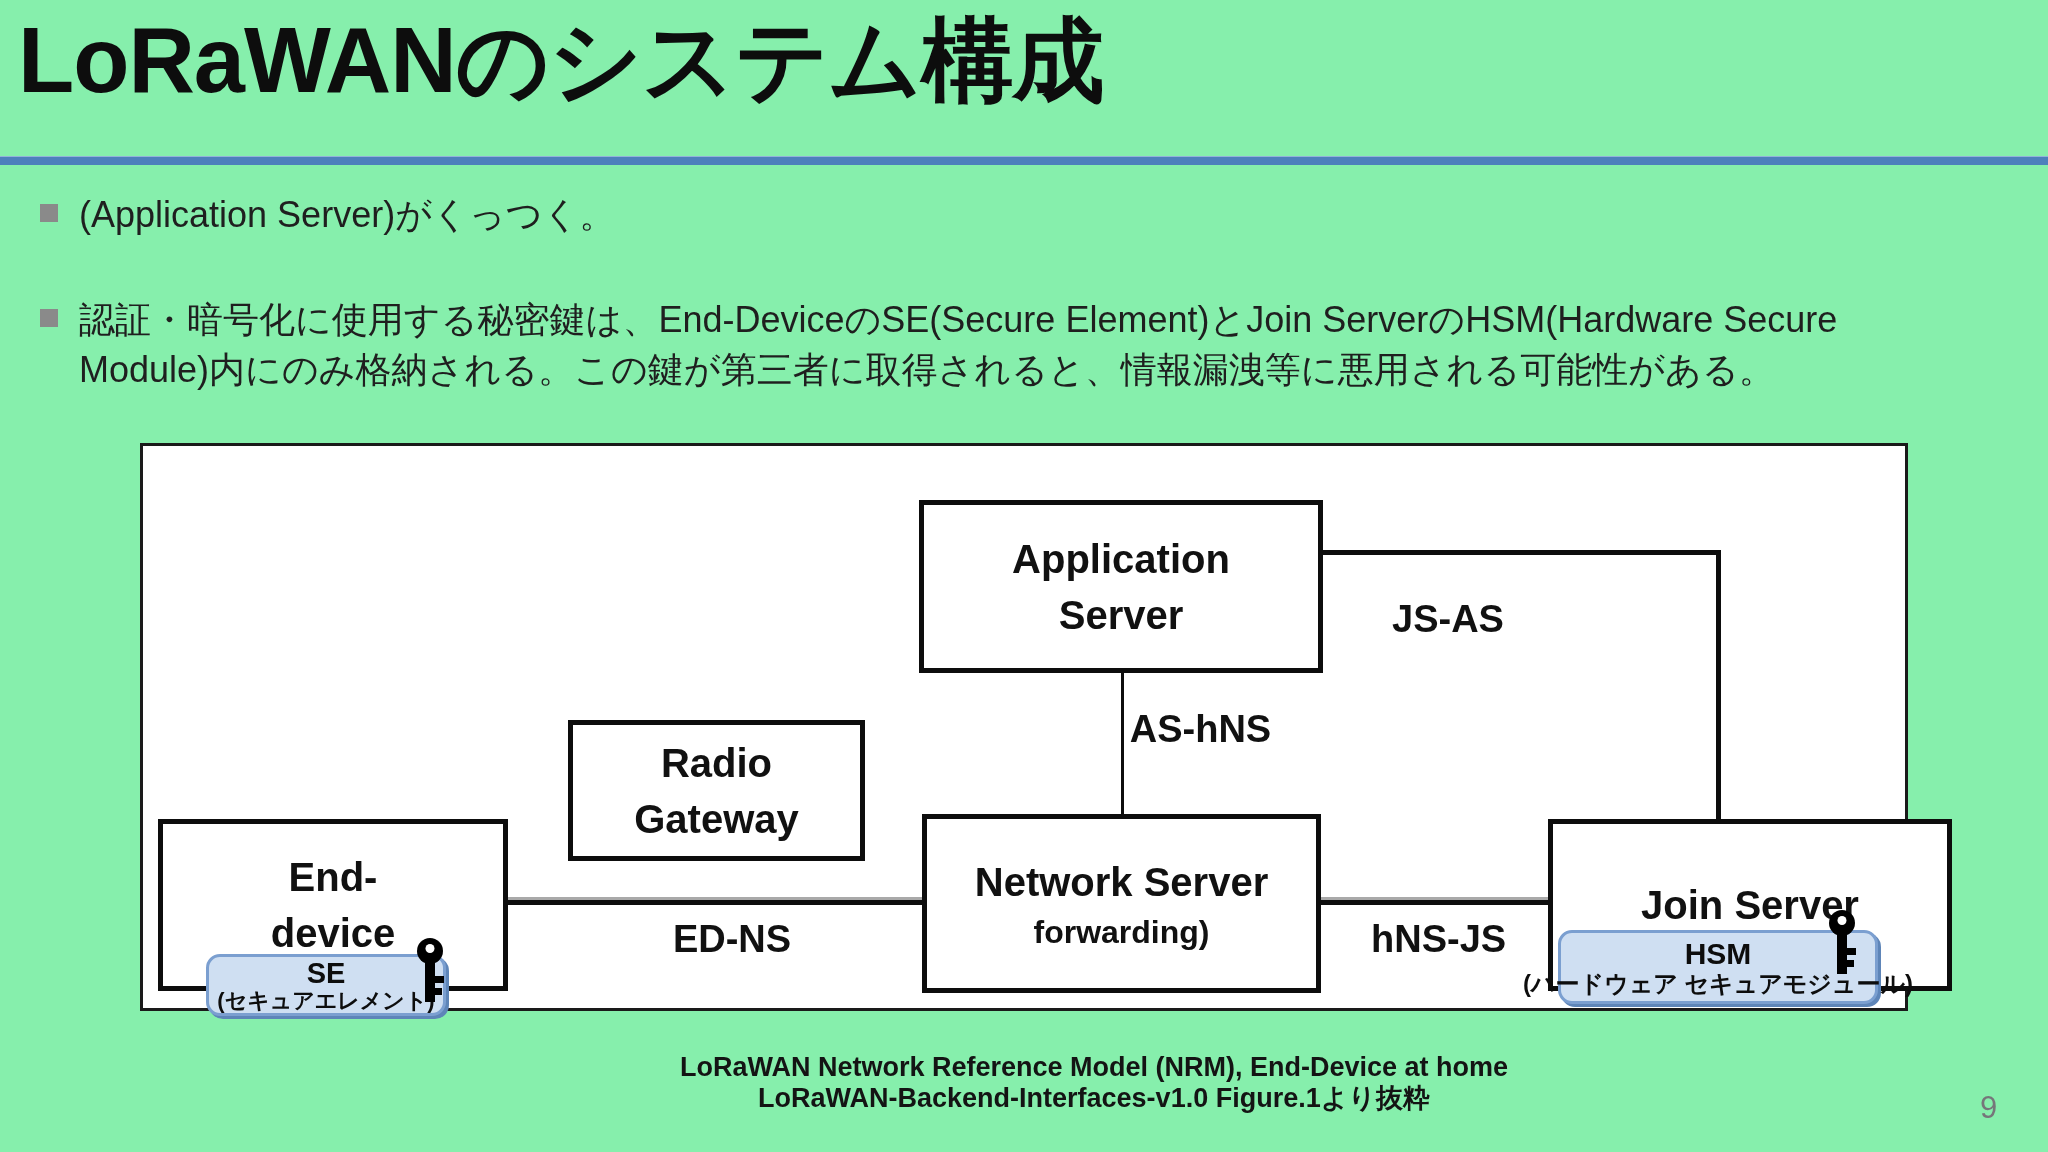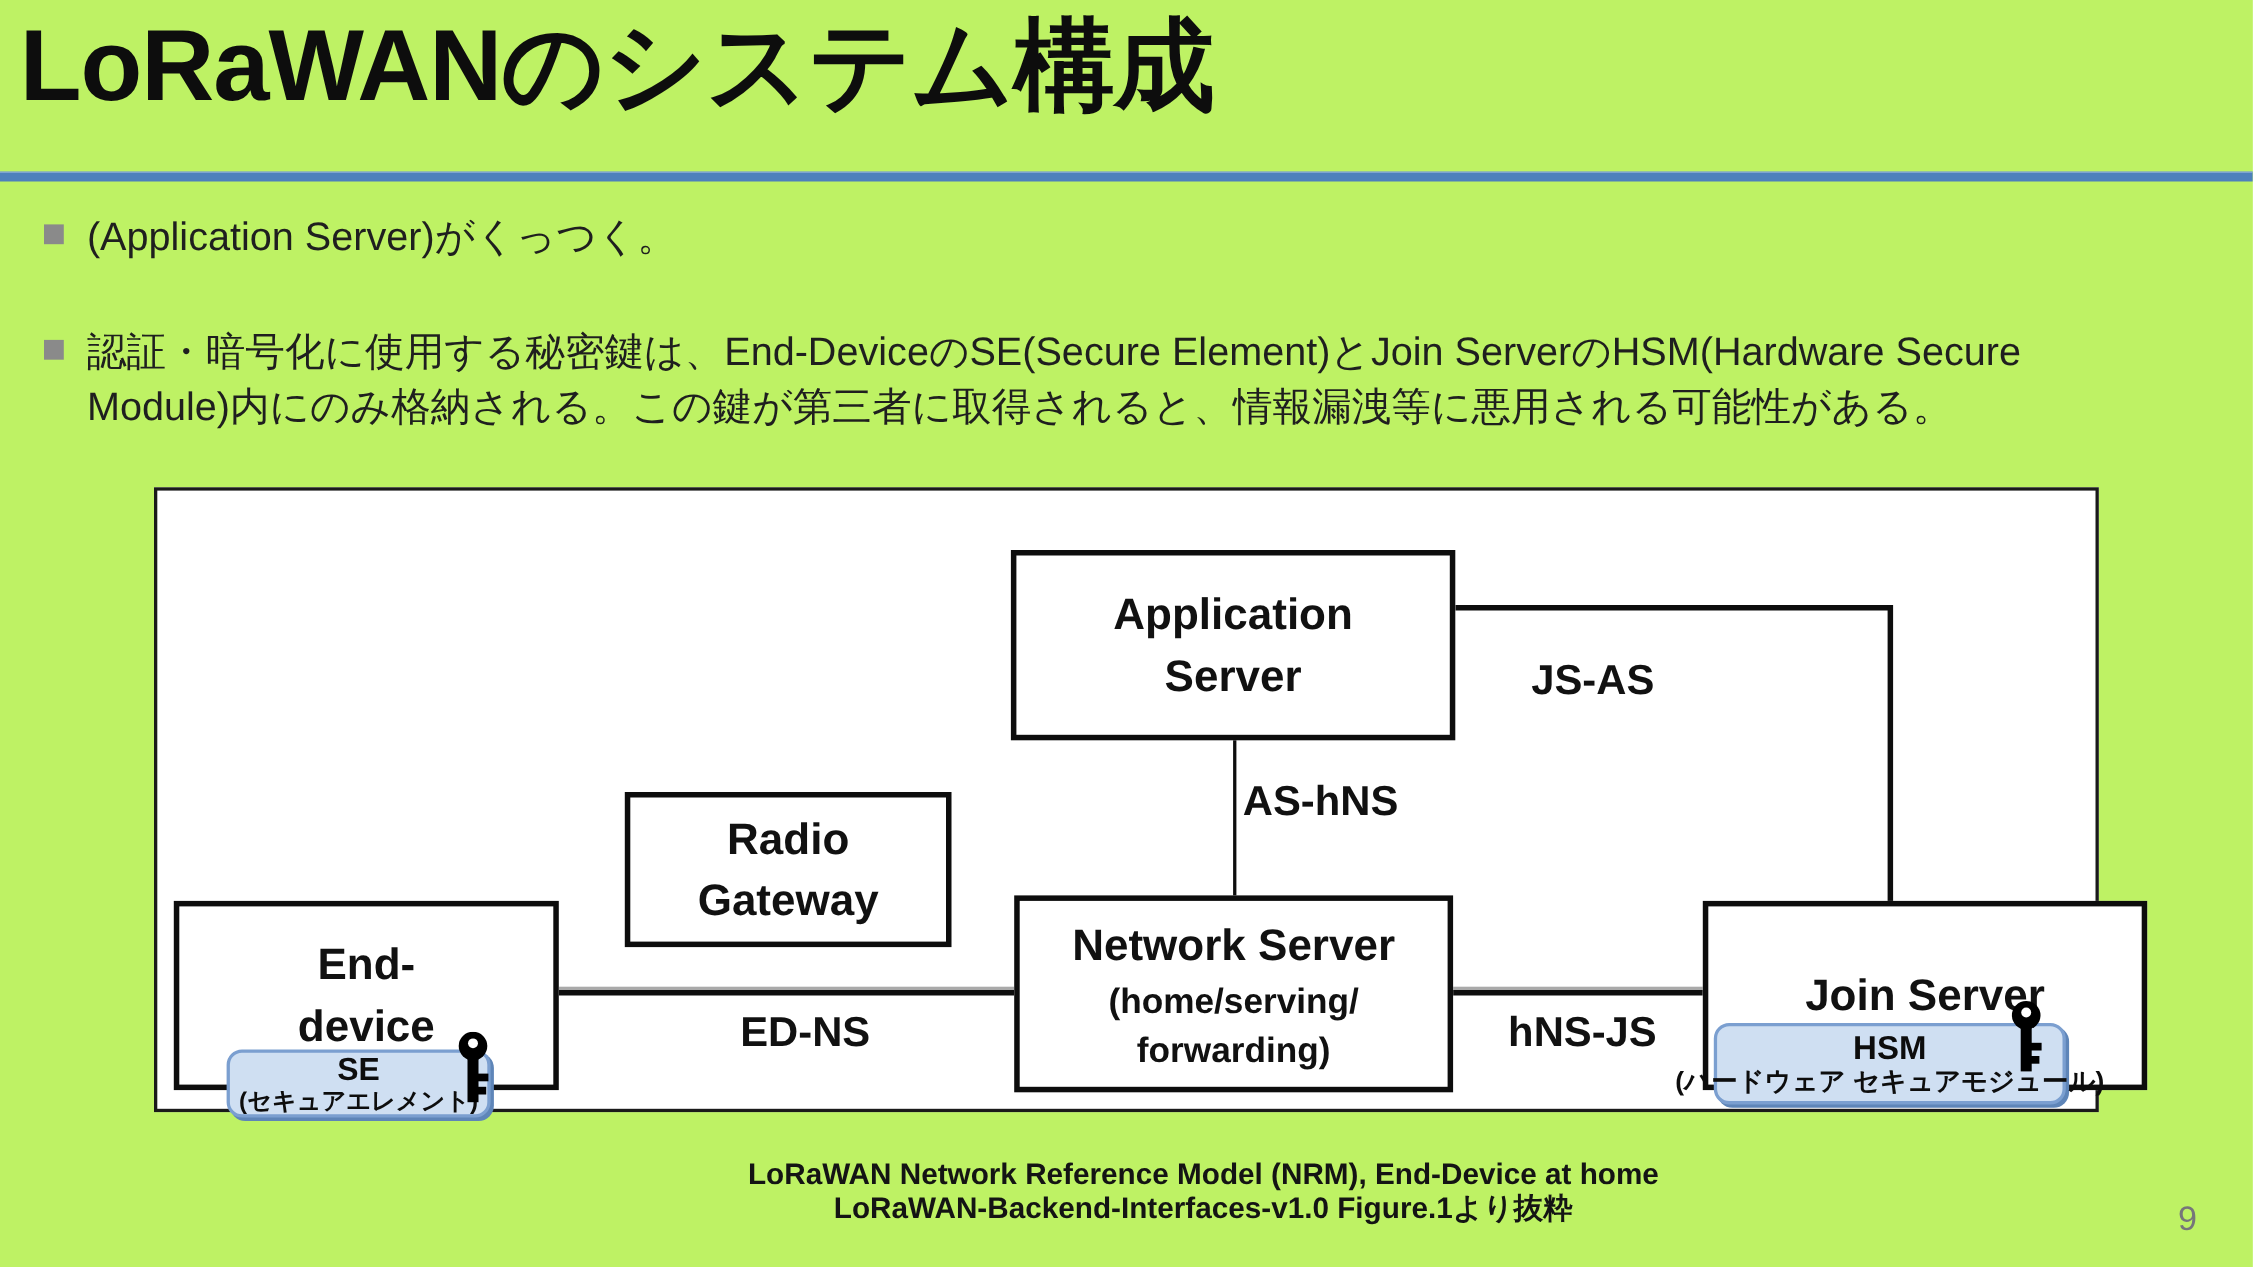--- a/index.html
+++ b/index.html
@@ -1,16 +1,16 @@
 <!DOCTYPE html>
 <html><head>
 <meta charset="utf-8">
 <style>
   html,body{margin:0;padding:0;}
-  .slide{position:relative;width:2048px;height:1152px;background:#bef264;
+  .slide{position:relative;width:2048px;height:1152px;background:#86efac;
          font-family:"Liberation Sans",sans-serif;overflow:hidden;color:#1a1a1a;}
 
   
   .title{position:absolute;left:18px;top:8px;font-size:92px;font-weight:800;
          letter-spacing:-1px;color:#0d0d0d;line-height:1.15;white-space:nowrap;}
   .rule{position:absolute;left:0;top:156px;width:2048px;height:8px;
         background:#4d80bc;border-top:1px solid #93b3da;}
 
   
   .bullet{position:absolute;left:40px;display:flex;gap:21px;}
@@ -114,21 +114,20 @@
       <span class="nline">Gateway</span>
     </div>
 
     <div class="node n-ed">
       <span class="nline">End-</span>
       <span class="nline">device</span>
     </div>
 
     <div class="node n-ns">
       <span class="nline">Network Server</span>
-      <span class="nsub">(home/serving/</span>
       <span class="nsub">forwarding)</span>
     </div>
 
     <div class="node n-js">
       <span class="nline">Join Server</span>
     </div>
 
     <div class="llabel lbl-jsas">JS-AS</div>
     <div class="llabel lbl-ashns">AS-hNS</div>
     <div class="llabel lbl-edns">ED-NS</div>

